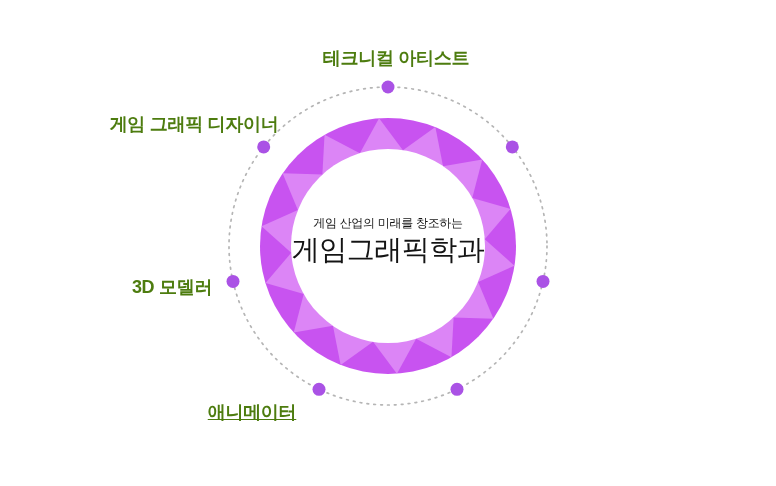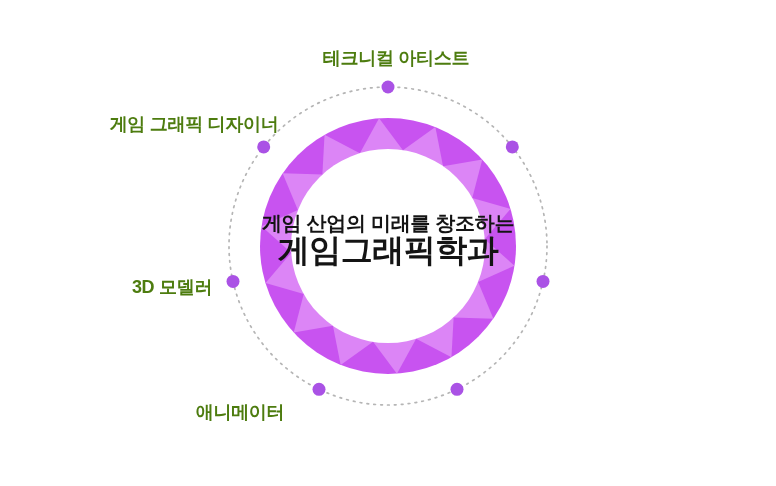--- a/index.html
+++ b/index.html
@@ -28,41 +28,41 @@
     white-space: nowrap;
     font-size: 18px;
     font-weight: 800;
     letter-spacing: -0.3px;
     color: #4d7c0f;
   }
   .pos-top         { left: 396px; top: 58px;  }
   .pos-upper-right { left: 602px; top: 147px; }
   .pos-right       { left: 665px; top: 290px; }
   .pos-lower-right { left: 548px; top: 413px; }
-  .pos-lower-left  { left: 240px; top: 412px; }
+  .pos-lower-left  { left: 252px; top: 412px; text-decoration: underline; }
   .pos-left        { left: 172px; top: 287px; }
   .pos-upper-left  { left: 151px; top: 124px; margin-left: 43px; }
   .center-text {
     position: absolute;
     left: 388px;
     top: 213px;
     transform: translateX(-50%);
     text-align: center;
     color: #141414;
   }
   .center-subtitle {
-    font-size: 20px;
-    font-weight: 700;
+    font-size: 12px;
+    font-weight: 400;
     line-height: 20px;
     letter-spacing: -0.3px;
     white-space: nowrap;
   }
   .center-title {
-    font-size: 32px;
-    font-weight: 700;
+    font-size: 28px;
+    font-weight: 400;
     line-height: 34px;
     letter-spacing: -0.5px;
     white-space: nowrap;
   }
 </style>
 </head>
 <body>
 
 <div class="stage">
 

